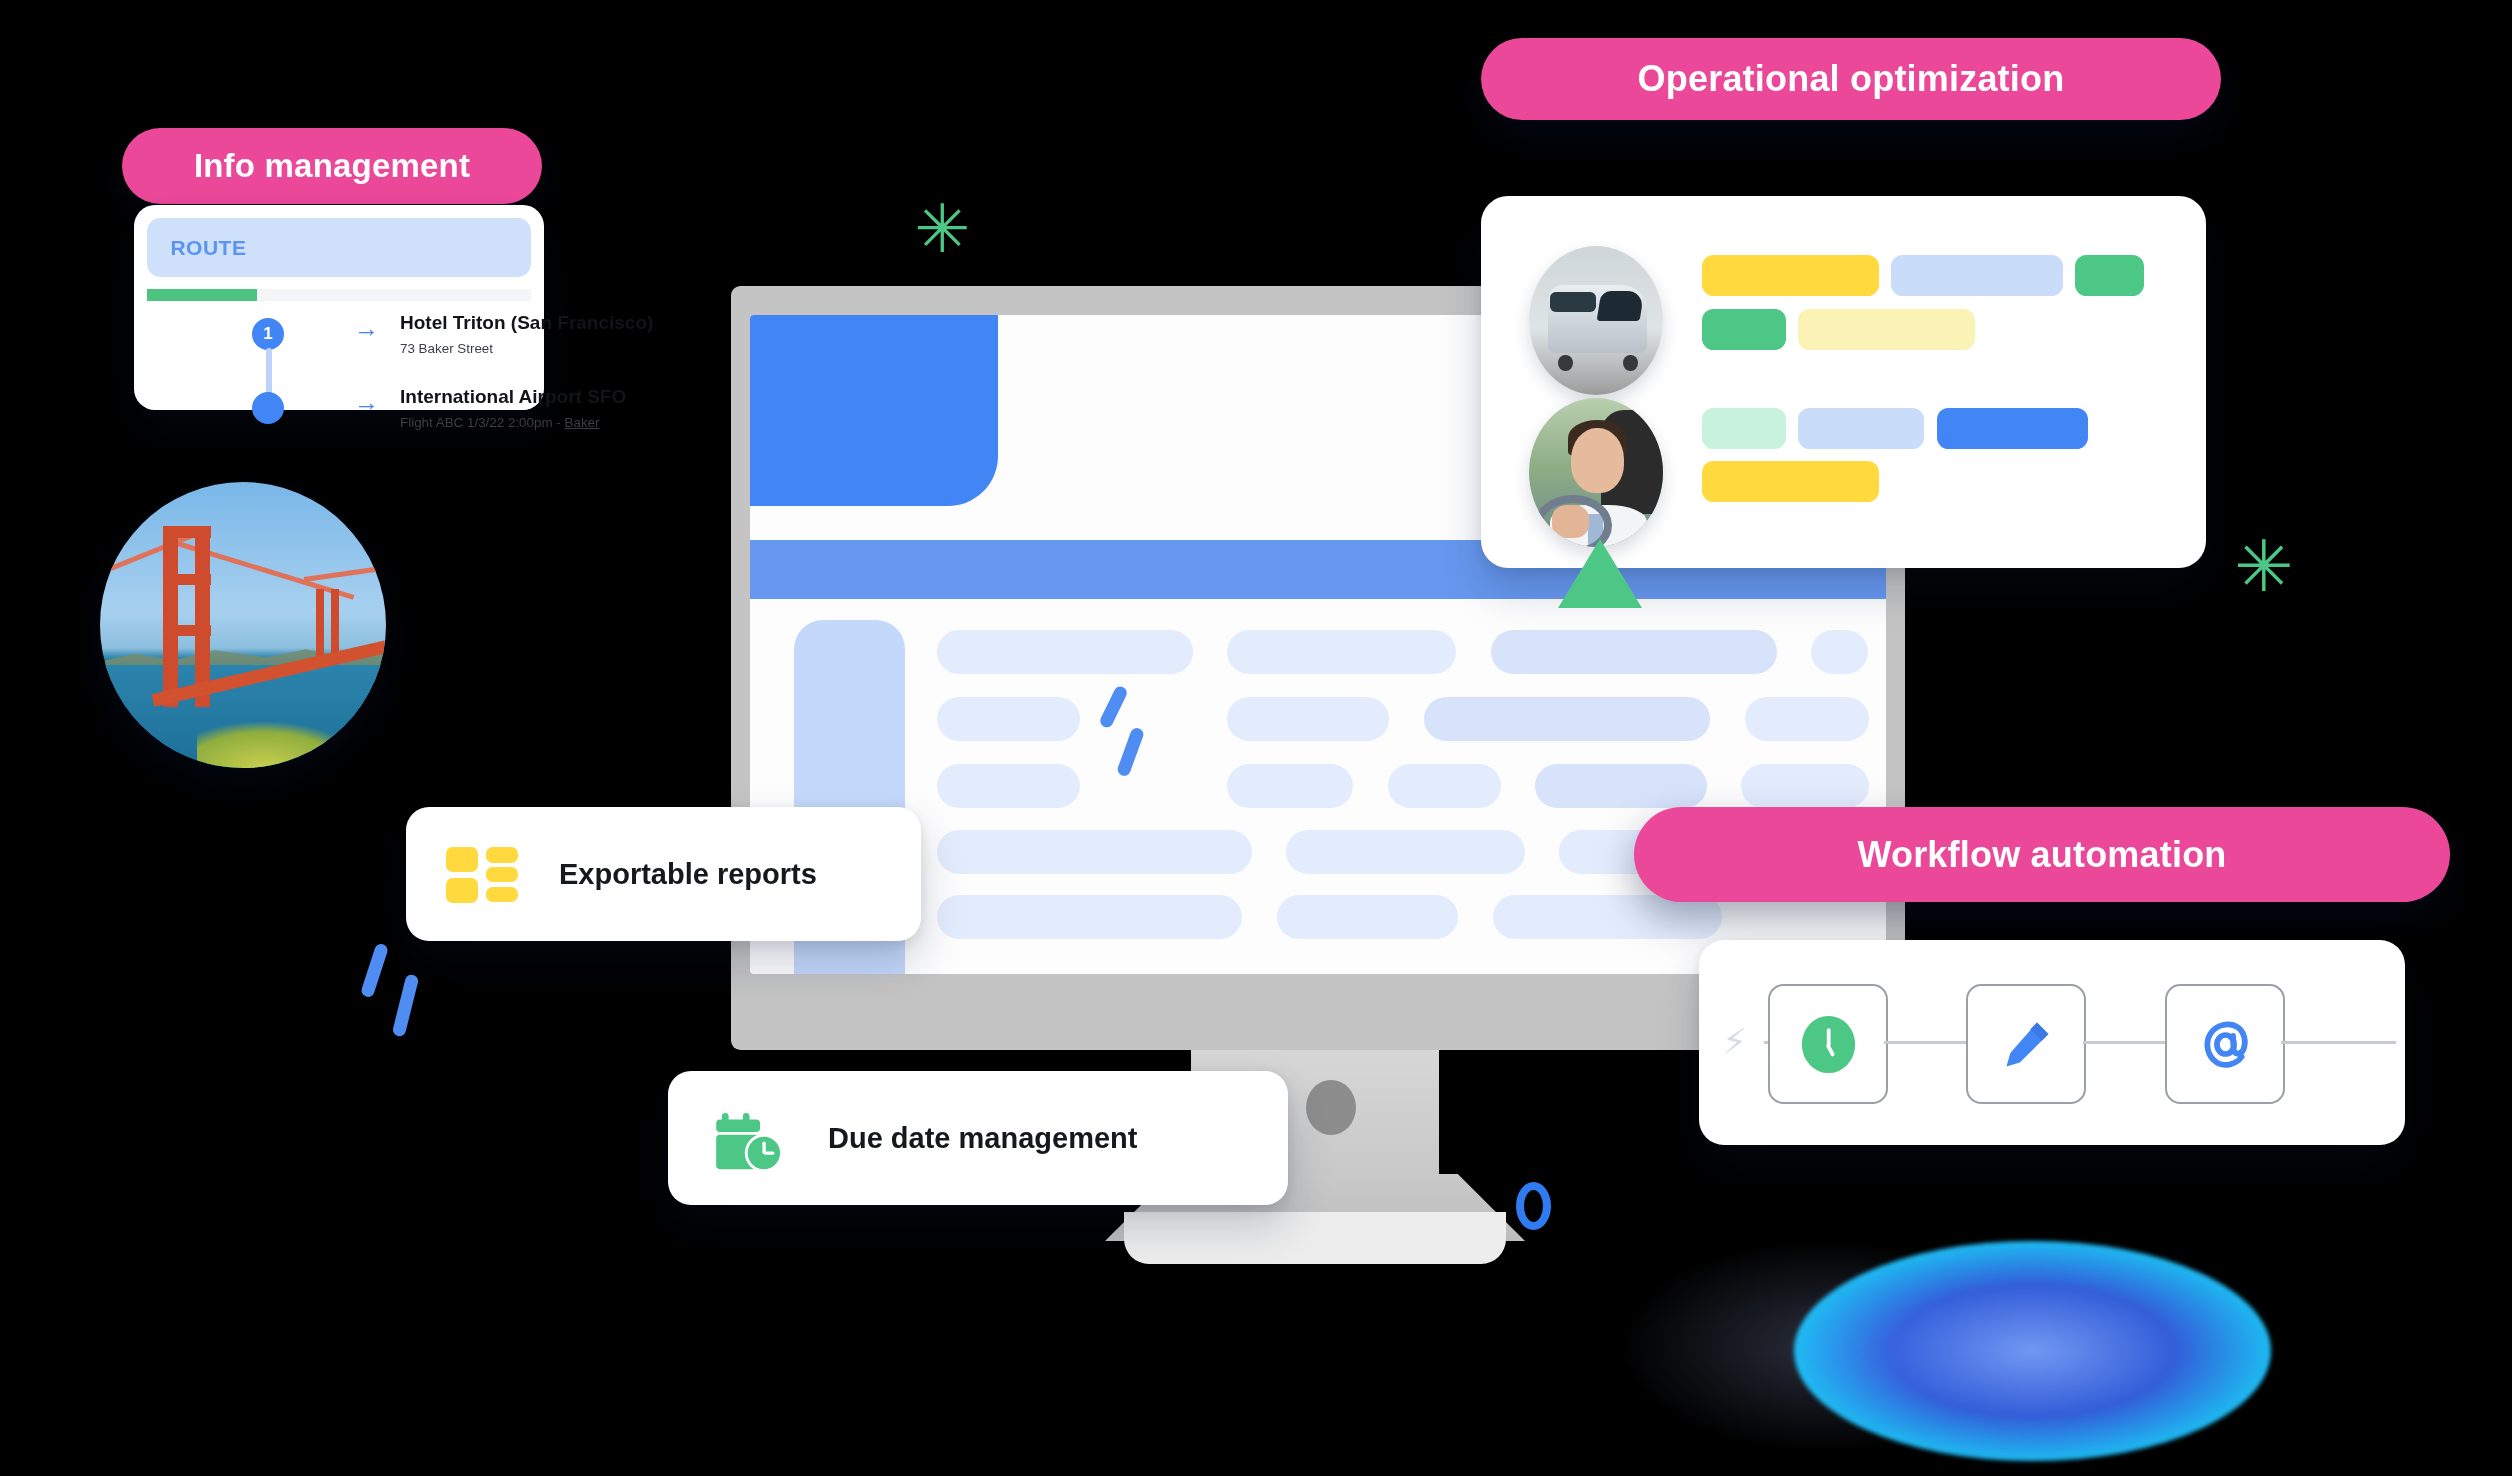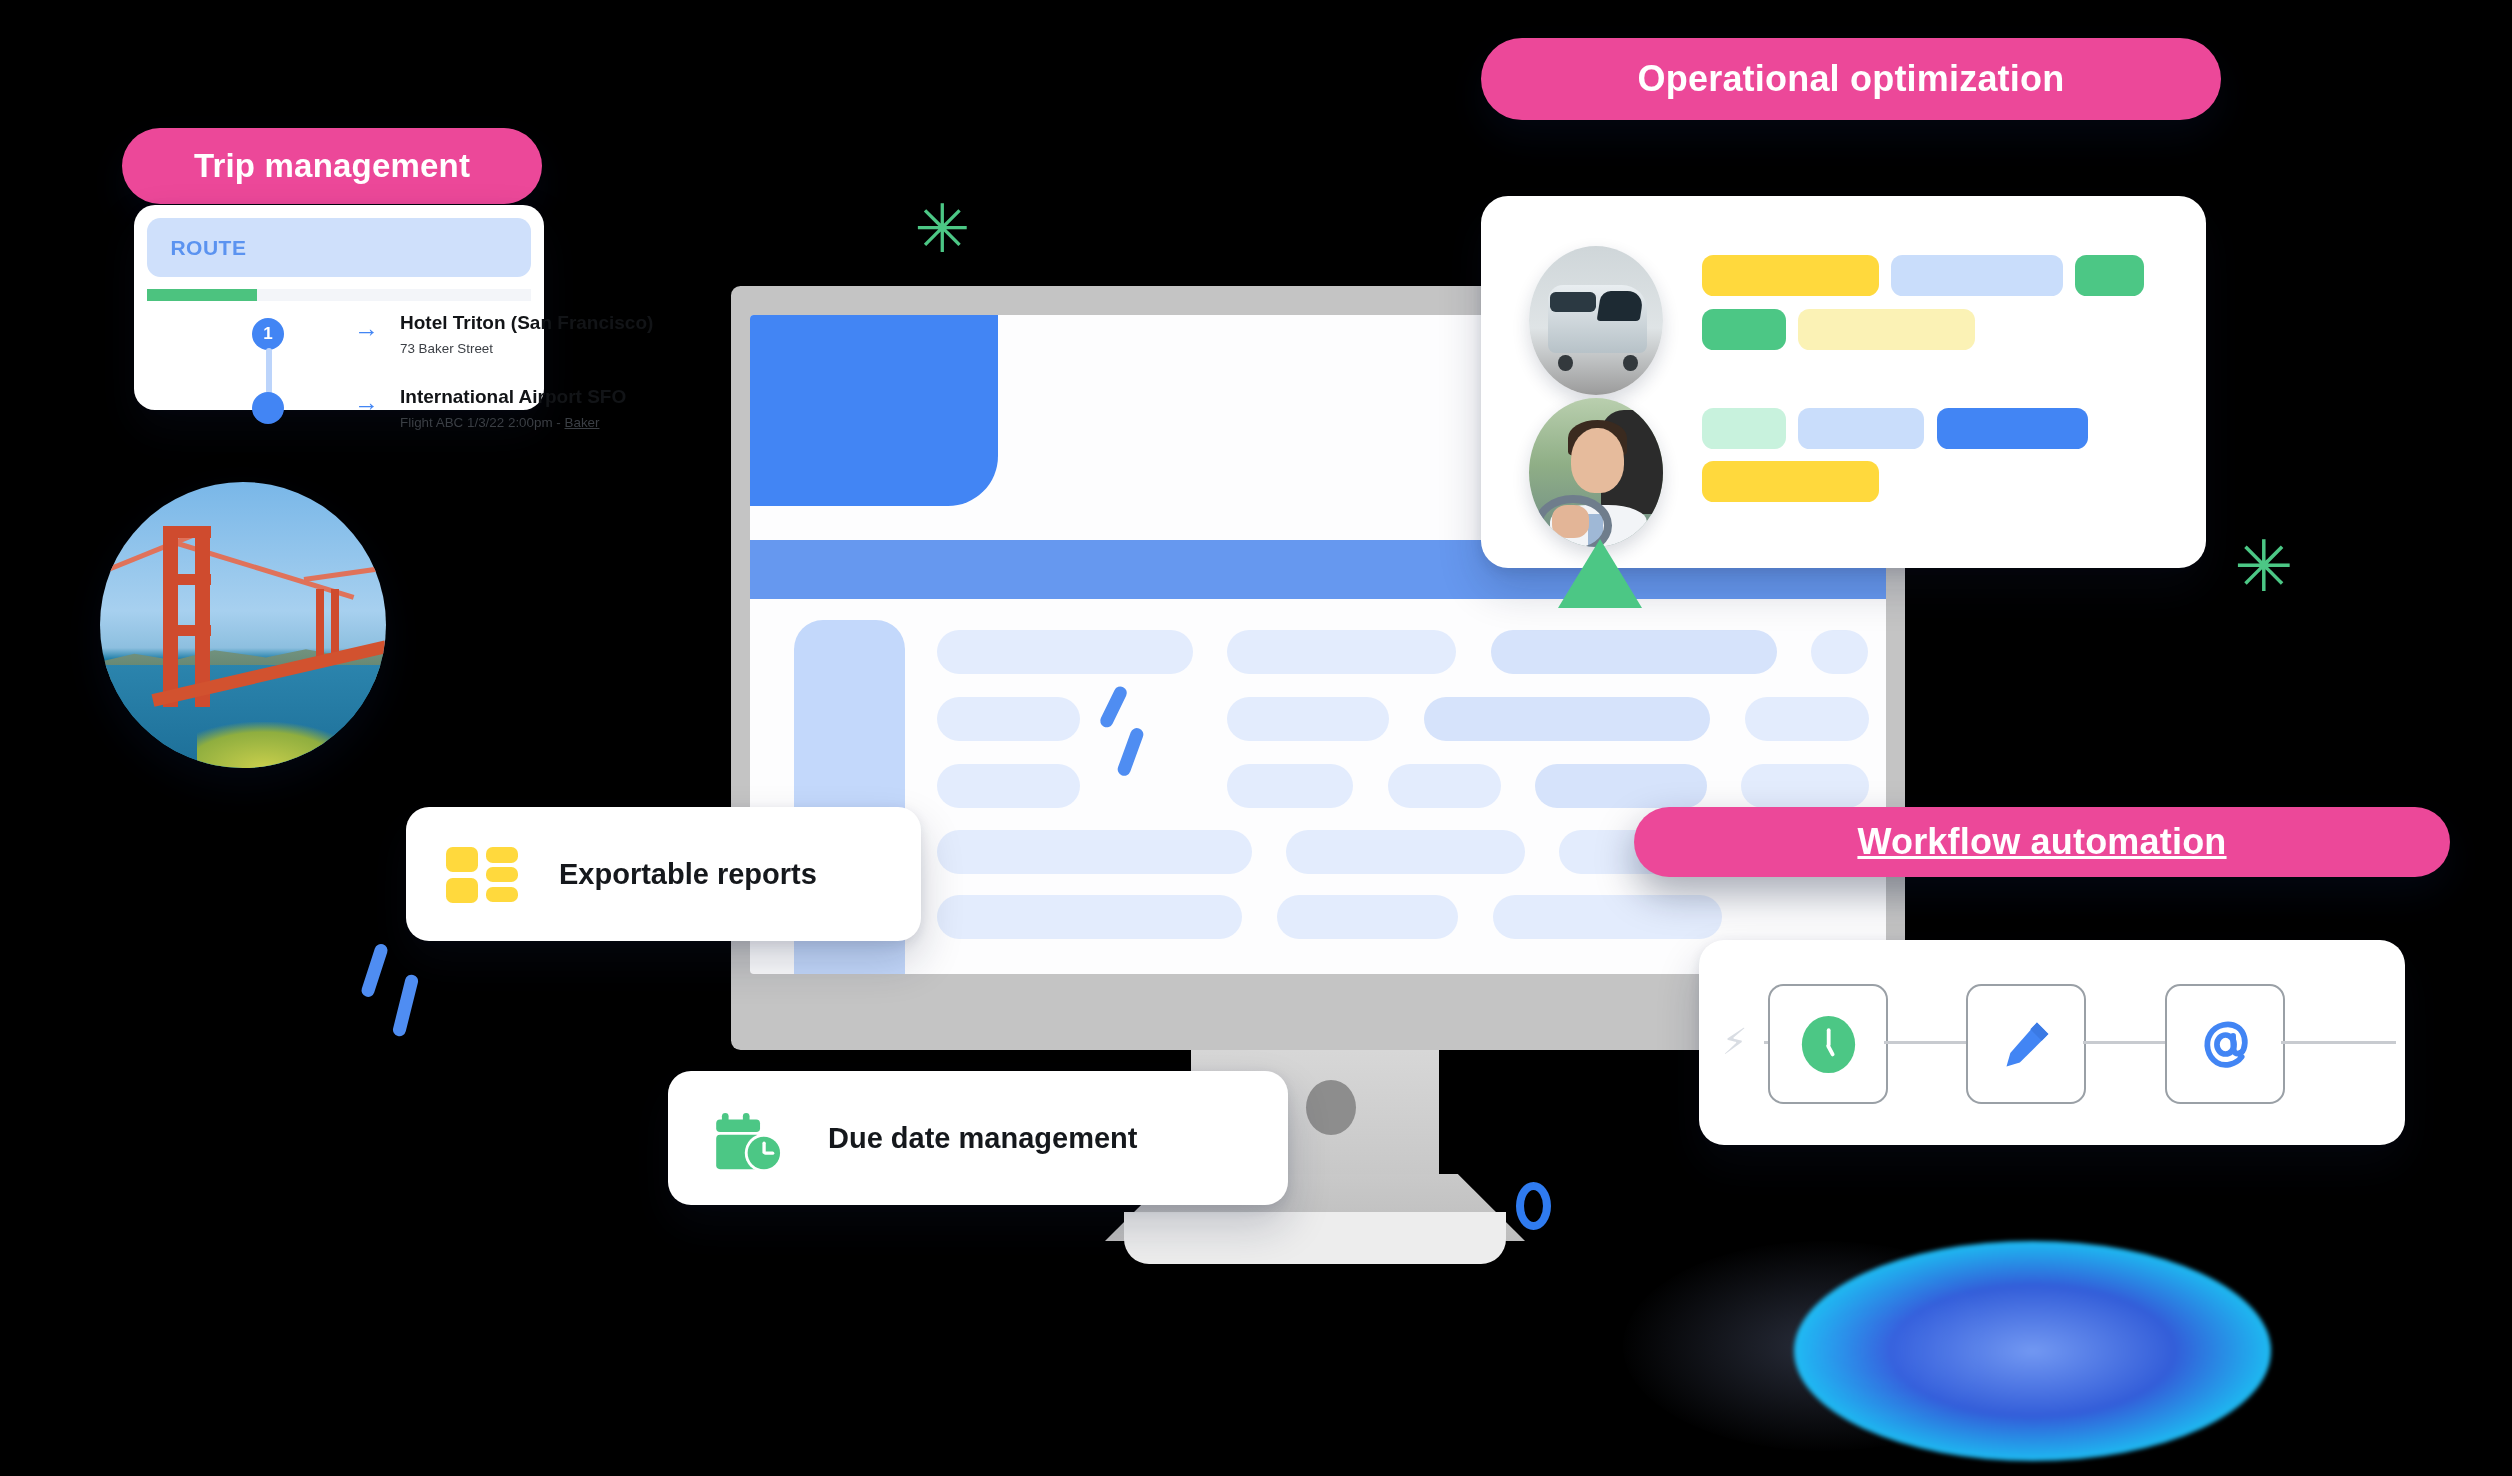--- a/index.html
+++ b/index.html
@@ -127,21 +127,21 @@
   #rep-text{position:absolute;left:153px;top:0;height:134px;display:flex;align-items:center;
       font-size:29px;font-weight:700;color:#15181c;}
 
   
   #due-card{left:668px;top:1071px;width:620px;height:134px;border-radius:23px;}
   #due-icon{position:absolute;left:46px;top:40px;width:73px;height:61px;}
   #due-text{position:absolute;left:160px;top:0;height:134px;display:flex;align-items:center;
       font-size:29px;font-weight:700;color:#15181c;}
 
   
-  #wf-label{left:1634px;top:807px;width:816px;height:70px;font-size:36px;text-decoration:underline;}
+  #wf-label{left:1634px;top:807px;width:816px;height:95px;font-size:36px;}
   #wf-card{left:1699px;top:940px;width:706px;height:205px;border-radius:25px;}
   .wfbox{position:absolute;top:44px;width:116px;height:116px;background:#fff;
       border:2.9px solid #9aa0a6;border-radius:15.3px;display:flex;align-items:center;justify-content:center;}
   .wfline{position:absolute;top:101px;height:2.9px;background:#c8cbd0;}
   #wf-bolt{position:absolute;left:23px;top:84px;width:27px;height:38px;color:#d9dde3;font-size:36px;line-height:36px;}
 
   
   .star{position:absolute;color:#4cc785;line-height:1;user-select:none;}
   .dash{position:absolute;background:#4f8df2;border-radius:954px;}
   .ringdot{position:absolute;border:8.6px solid #2f7bf0;border-radius:50%;}
@@ -188,21 +188,21 @@
 
     <div class="pill" style="left:187px;top:580px;width:305px;"></div>
     <div class="pill" style="left:527px;top:580px;width:181px;"></div>
     <div class="pill" style="left:743px;top:580px;width:229px;"></div>
   </div>
 
   <div class="monitor-neck"></div>
   <div class="monitor-base"></div>
   <div class="monitor-dot"></div>
 
-  <div class="bluepill" id="trip-label">Trip management</div>
+  <div class="bluepill" id="trip-label">Info management</div>
 
   <div class="fcard" id="trip-card">
     <div id="route-head">
       <span>ROUTE</span>
     </div>
     <div id="route-progress-track"></div>
     <div id="route-progress-fill"></div>
 
     <div class="node num" style="left:118px;top:113px;">
       <span>1</span>

